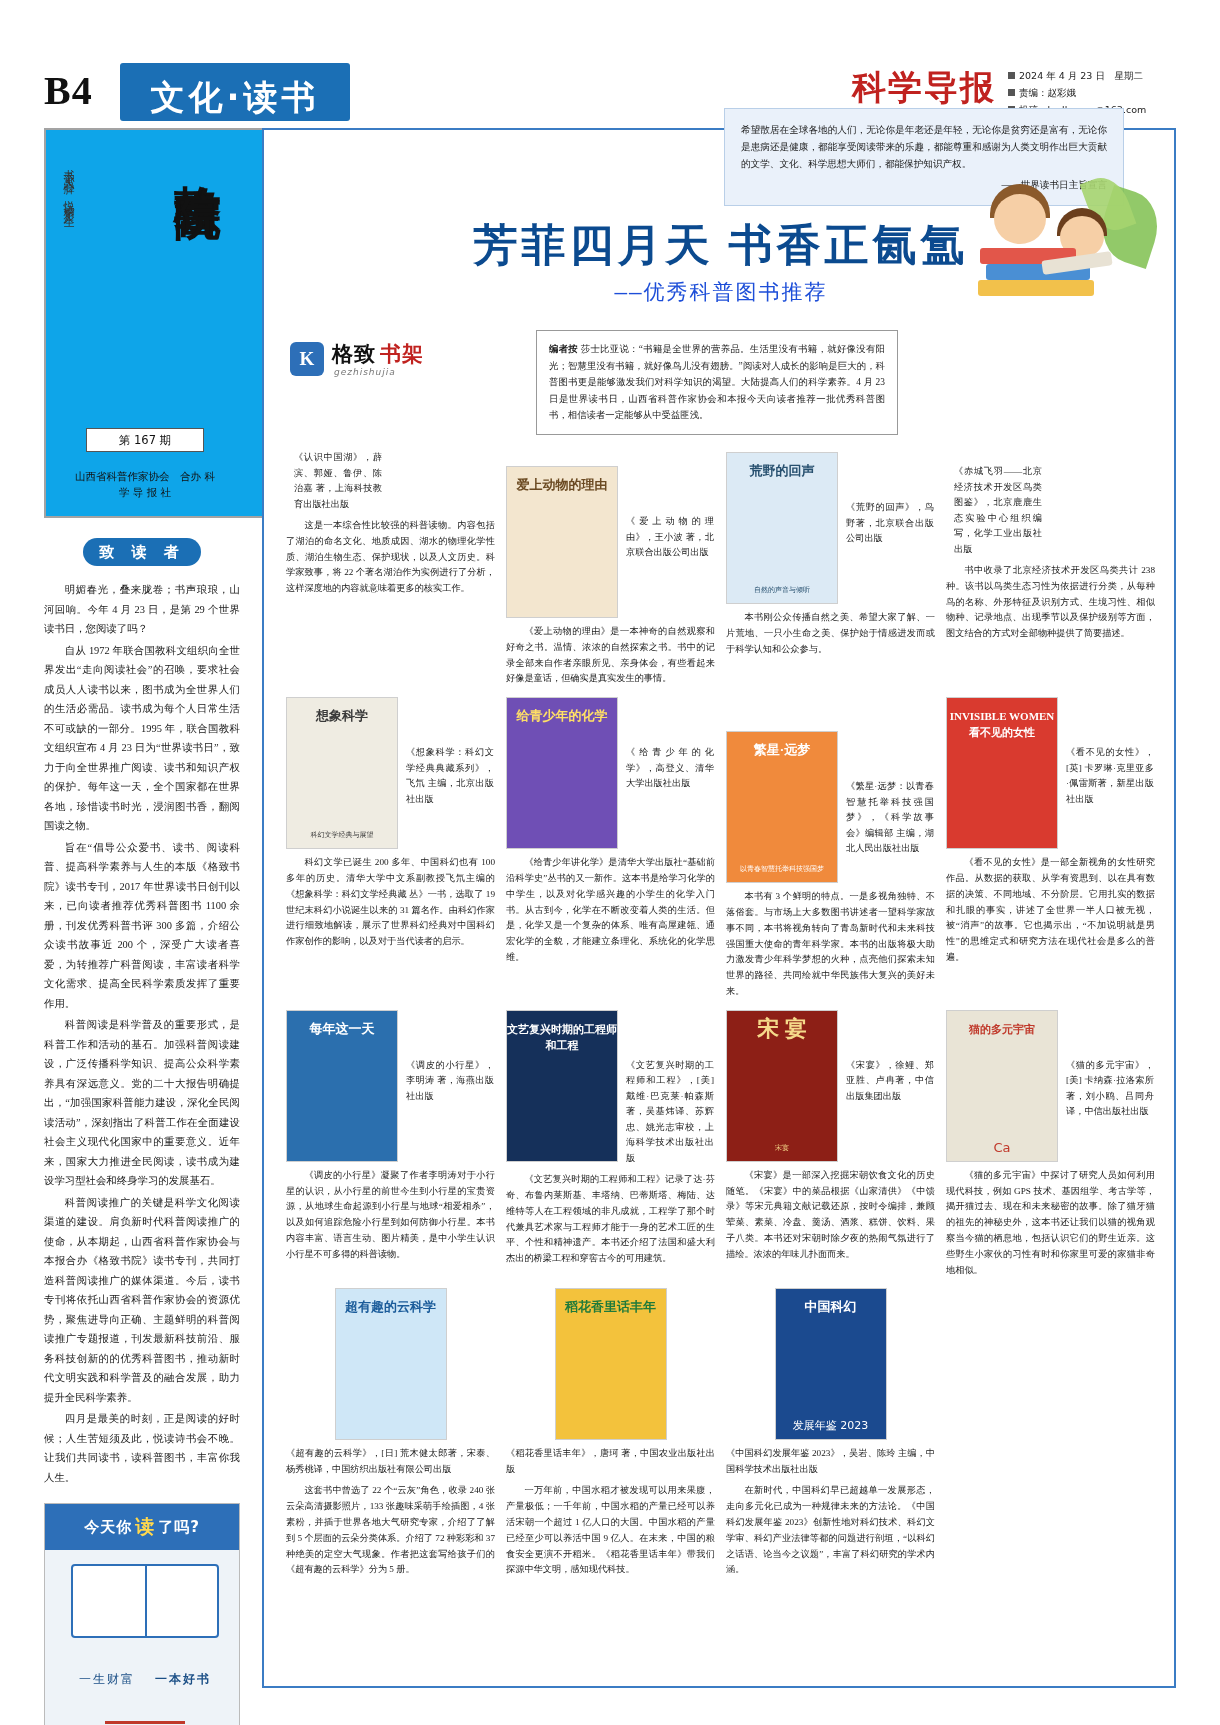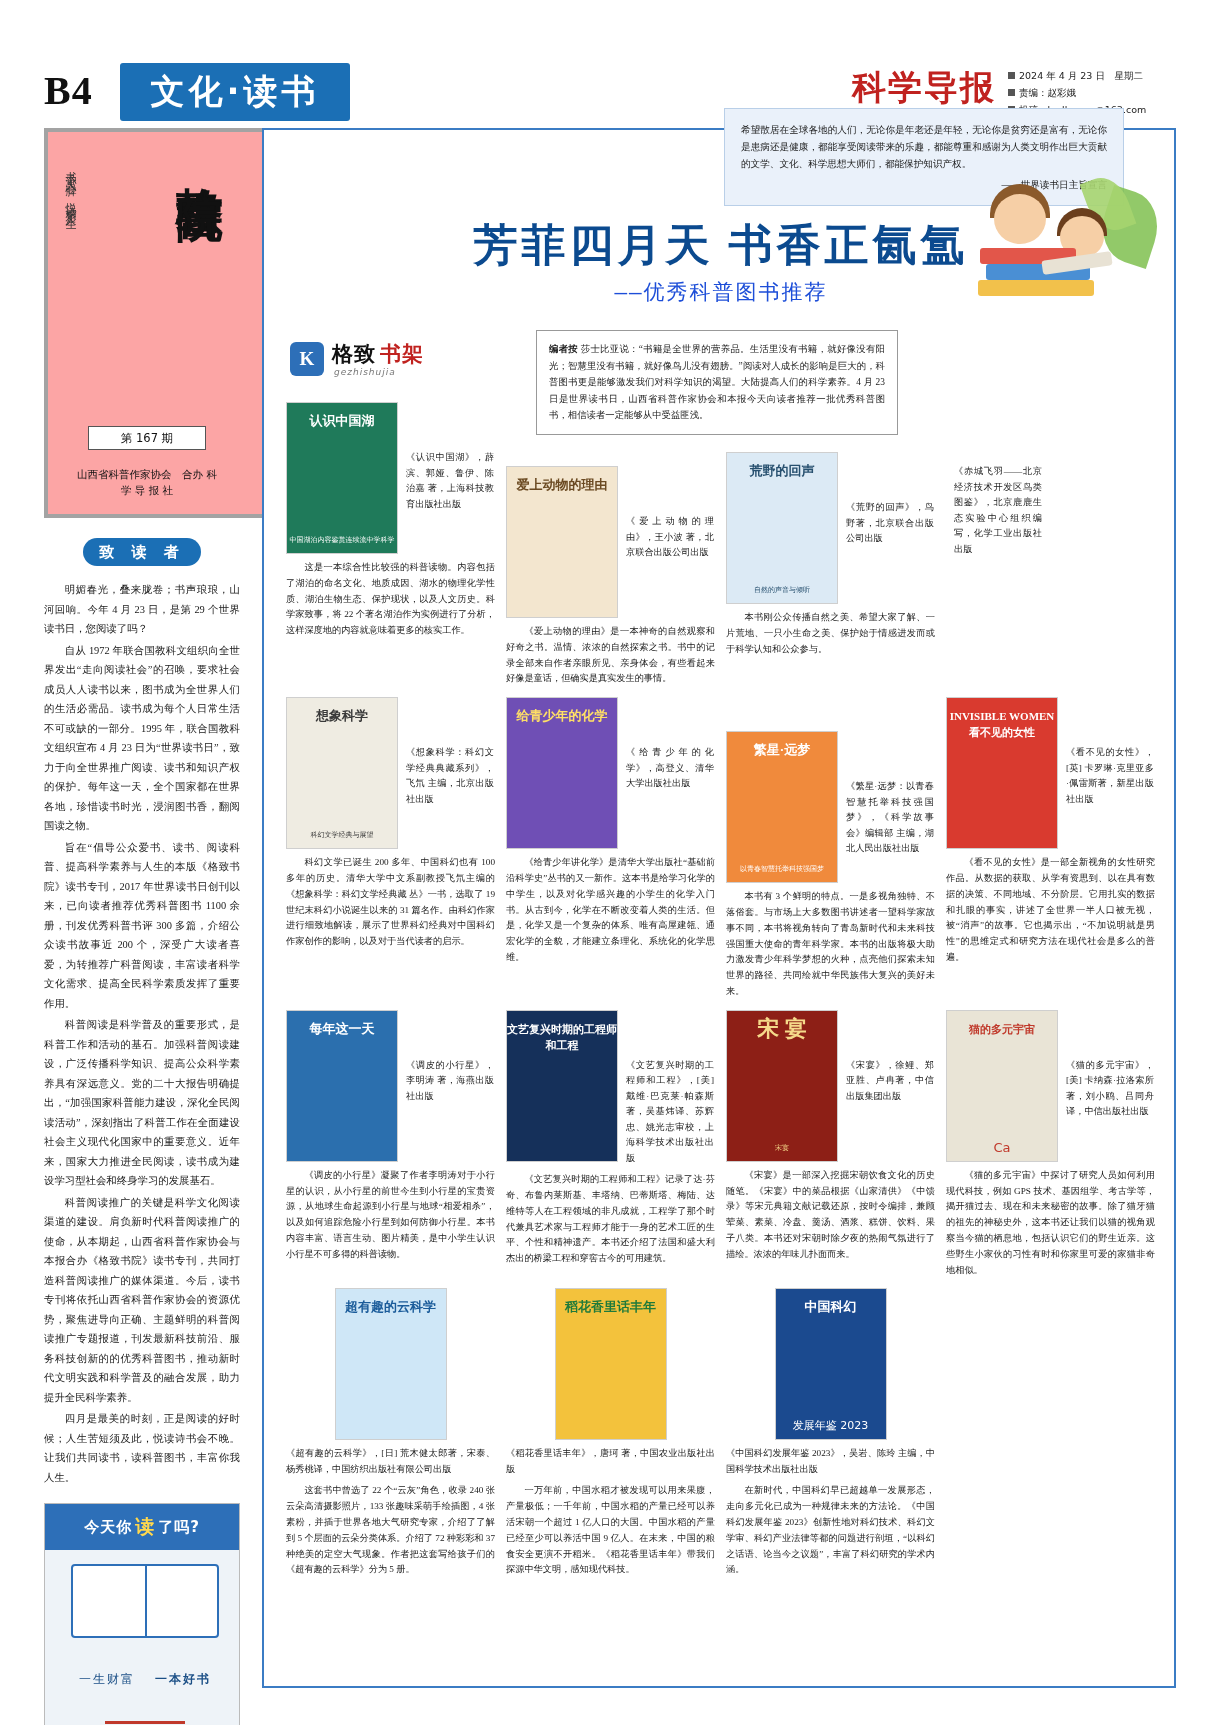--- a/index.html
+++ b/index.html
@@ -15,41 +15,41 @@
 
   
   .masthead{position:absolute;left:44px;top:28px;width:1132px;height:64px;margin-top:35px;}
   .mh-b4{
     position:absolute;left:0;top:4px;font-size:40px;font-weight:bold;
     font-family:"Liberation Serif",serif;letter-spacing:1px;color:#111;
   }
   .mh-badge{
     position:absolute;left:76px;top:0px;width:230px;height:58px;
     background:#1b6fb5;border-radius:3px;
-    display:flex;align-items:center;justify-content:center;
+    display:flex;align-items:flex-end;justify-content:center;
   }
   .mh-badge span{
     color:#fff;font-size:34px;font-weight:bold;letter-spacing:4px;
     font-family:"DejaVu Sans",sans-serif;
   }
   .mh-logo{
     position:absolute;right:180px;top:2px;width:200px;text-align:right;
     font-size:34px;font-weight:bold;color:#c0221f;letter-spacing:2px;
     font-family:"Liberation Serif",serif;
   }
   .mh-meta{position:absolute;right:0px;top:4px;width:168px;font-size:9.5px;line-height:17px;color:#222;}
   .mh-meta div{display:flex;align-items:center;}
   .mh-sq{display:inline-block;width:7px;height:7px;background:#555;margin-right:4px;}
   .mh-rule{position:absolute;left:0;top:66px;width:1132px;height:3px;background:#1b6fb5;}
   .mh-rule2{position:absolute;left:0;top:71px;width:1132px;height:1px;background:#1b6fb5;}
 
   
   .leftcol{position:absolute;left:44px;top:128px;width:196px;}
   .gezhi-box{
-    width:232px;height:390px;border:4px solid #a3a3a3;background:#fca5a5;
+    width:232px;height:390px;border:2px solid #a3a3a3;background:#0ea5e9;
     position:relative;box-sizing:border-box;
   }
   .gz-side{
     position:absolute;left:12px;top:30px;width:22px;
     writing-mode:vertical-rl;text-orientation:upright;
     font-size:11px;line-height:22px;color:#333;font-family:"Liberation Serif",serif;
     letter-spacing:3px;
   }
   .gz-title{
     position:absolute;left:48px;top:18px;width:130px;
@@ -280,24 +280,20 @@
     <div class="editor-note">
       <b>编者按</b>
       <span>莎士比亚说：“书籍是全世界的营养品。生活里没有书籍，就好像没有阳光；智慧里没有书籍，就好像鸟儿没有翅膀。”阅读对人成长的影响是巨大的，科普图书更是能够激发我们对科学知识的渴望。大陆提高人们的科学素养。4 月 23 日是世界读书日，山西省科普作家协会和本报今天向读者推荐一批优秀科普图书，相信读者一定能够从中受益匪浅。</span>
     </div>
 
     <div class="grid">
 
       <div class="row">
         <div class="cell">
           <div class="flexwrap">
-            <div class="cover" style="background:#1f7a5a;color:#fff">
-              <div class="cv-t" style="color:#fff">认识中国湖</div>
-              <div class="cv-s" style="color:#fff">中国湖泊内容鉴赏连续流中学科学</div>
-            </div>
             <div class="sidecap">《认识中国湖》，薜滨、郭娅、鲁伊、陈治嘉 著，上海科技教育出版社出版</div>
           </div>
           <div class="desc">这是一本综合性比较强的科普读物。内容包括了湖泊的命名文化、地质成因、湖水的物理化学性质、湖泊生物生态、保护现状，以及人文历史。科学家致事，将 22 个著名湖泊作为实例进行了分析，这样深度地的内容就意味着更多的核实工作。</div>
         </div>
 
         <div class="cell">
           <div class="flexwrap" style="margin-top:64px">
             <div class="cover" style="background:#f3e6cf;color:#6b4a22">
               <div class="cv-t" style="color:#6b4a22">爱上动物的理由</div>
               <div class="cv-s" style="color:#6b4a22"></div>
@@ -315,20 +311,21 @@
             </div>
             <div class="sidecap">《荒野的回声》，鸟野著，北京联合出版公司出版</div>
           </div>
           <div class="desc">本书刚公众传播自然之美、希望大家了解、一片荒地、一只小生命之美、保护始于情感进发而或于科学认知和公众参与。</div>
         </div>
 
         <div class="cell">
           <div class="flexwrap" style="margin-top:14px">
             <div class="sidecap">《赤城飞羽——北京经济技术开发区鸟类图鉴》，北京鹿鹿生态实验中心组织编写，化学工业出版社出版</div>
           </div>
+          <div class="desc">书中收录了北京经济技术开发区鸟类共计 238 种。该书以鸟类生态习性为依据进行分类，从每种鸟的名称、外形特征及识别方式、生境习性、相似物种、记录地点、出现季节以及保护级别等方面，图文结合的方式对全部物种提供了简要描述。</div>
         </div>
       </div>
 
       <div class="row">
         <div class="cell">
           <div class="flexwrap">
             <div class="cover" style="background:#efece2;color:#3a3a3a">
               <div class="cv-t" style="color:#3a3a3a">想象科学</div>
               <div class="cv-s" style="color:#3a3a3a">科幻文学经典与展望</div>
             </div>

